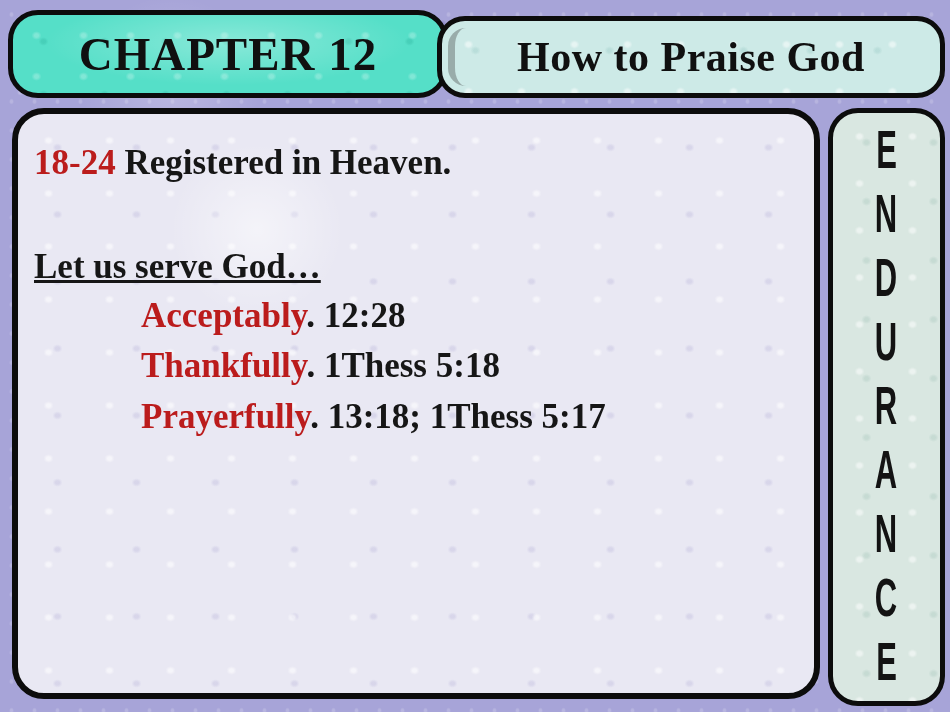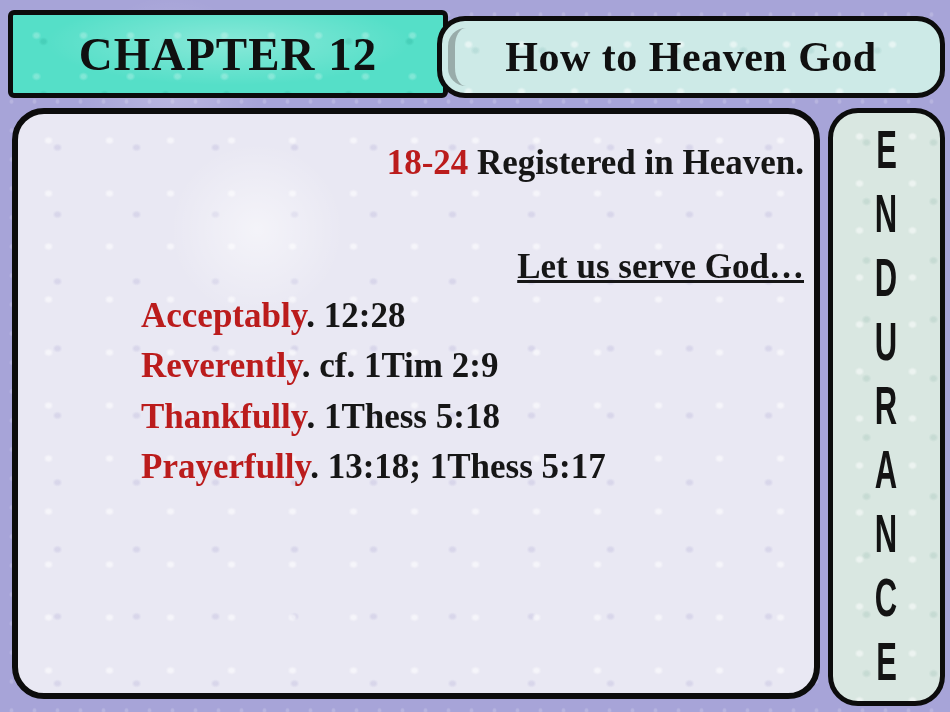--- a/index.html
+++ b/index.html
@@ -14,21 +14,21 @@
       radial-gradient(rgba(255,255,255,0.22) 1.5px, transparent 3.5px),
       radial-gradient(rgba(129,124,190,0.45) 2px, transparent 4.5px),
       radial-gradient(rgba(255,255,255,0.18) 1px, transparent 2.5px);
     background-size:100% 100%,100% 100%,100% 100%,41px 37px,59px 47px,23px 29px;
   }
   .box{
     position:absolute;box-sizing:border-box;border:5px solid #0c0c0c;
   }
   
   .chapter-box{
-    left:8px;top:10px;width:440px;height:88px;border-radius:6px;
+    left:8px;top:10px;width:440px;height:88px;border-radius:30px;
     background-color:#55dfc8;
     background-image:
       radial-gradient(ellipse at 50% 35%, rgba(255,255,255,0.30) 0, rgba(255,255,255,0) 60%),
       radial-gradient(rgba(255,255,255,0.25) 2px, transparent 5px),
       radial-gradient(rgba(46,180,158,0.35) 2px, transparent 5px);
     background-size:100% 100%,47px 41px,61px 53px;
     display:flex;align-items:center;justify-content:center;
     z-index:1;
   }
   .chapter-box .t{
@@ -58,21 +58,21 @@
     border-width:6px;
     background-color:#e9e8f3;
     background-image:
       radial-gradient(circle at 30% 20%, rgba(255,255,255,0.5) 0, rgba(255,255,255,0) 12%),
       radial-gradient(rgba(255,255,255,0.55) 2px, transparent 5px),
       radial-gradient(rgba(196,193,224,0.45) 2px, transparent 5px);
     background-size:100% 100%,61px 53px,79px 67px;
     color:#161616;font-weight:bold;
     padding:26px 10px 0 16px;
   }
-  .content-box p{margin:0;font-size:35px;line-height:1.3;text-align:right;}
+  .content-box p{margin:0;font-size:35px;line-height:1.3;}
   .lesson{margin-top:14px !important;}
   .intro{margin-top:58px !important;text-decoration:underline;}
   .red{color:#bb1c1c;}
   ul.serve-list{
     list-style:none;margin:2px 0 0;padding:0 0 0 107px;
   }
   ul.serve-list li{font-size:35px;line-height:1.44;}
   
   .endurance{
     left:828px;top:108px;width:117px;height:598px;border-radius:30px;
@@ -92,29 +92,28 @@
 </style>
 </head>
 <body>
 
 <div>
 
   <div class="box chapter-box">
     <span class="t">CHAPTER 12</span>
   </div>
   <div class="box title-box">
-    <span class="t">How to Heaven God</span>
+    <span class="t">How to Praise God</span>
   </div>
 
   <div class="box content-box">
     <p><span class="red">18-24</span><span> Registered in Heaven.</span></p>
     <p class="intro">Let us serve God…</p>
     <ul class="serve-list">
       <li><span class="red">Acceptably</span><span>. 12:28</span></li>
-      <li><span class="red">Reverently</span><span>. cf. 1Tim 2:9</span></li>
       <li><span class="red">Thankfully</span><span>. 1Thess 5:18</span></li>
       <li><span class="red">Prayerfully</span><span>. 13:18; 1Thess 5:17</span></li>
     </ul>
   </div>
 
   <div class="box endurance">
     <span class="L">E</span>
     <span class="L">N</span>
     <span class="L">D</span>
     <span class="L">U</span>

